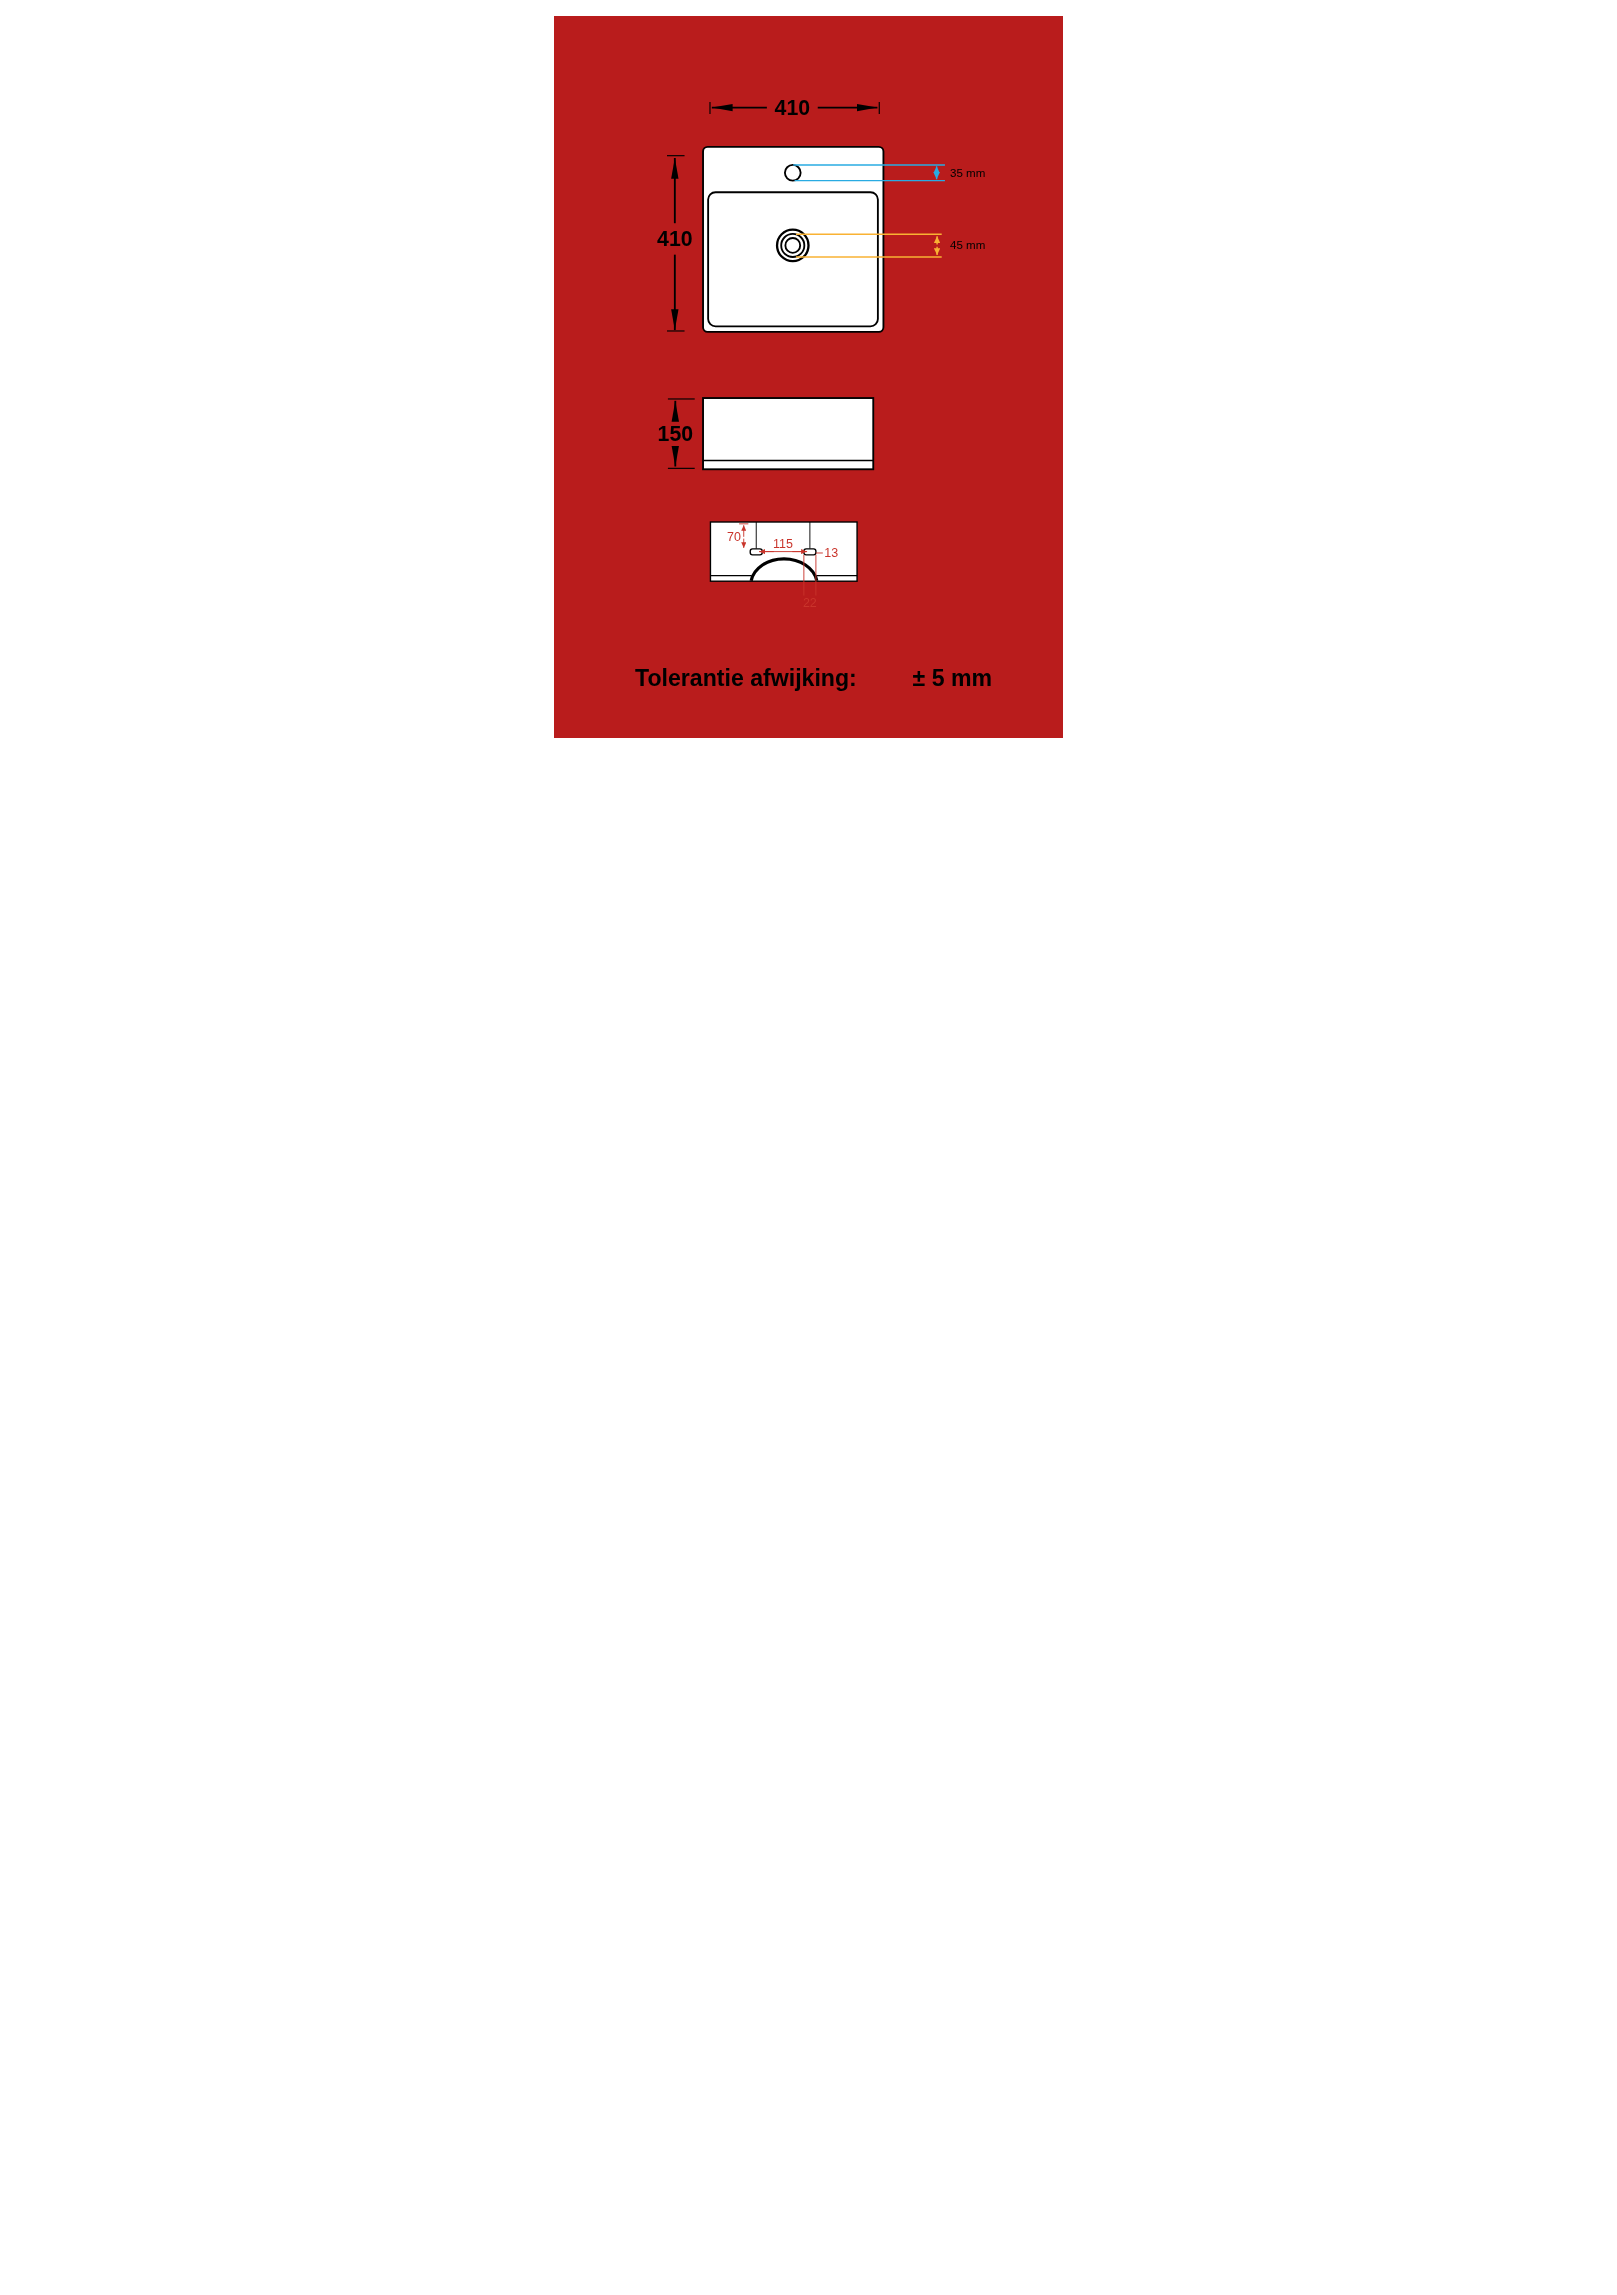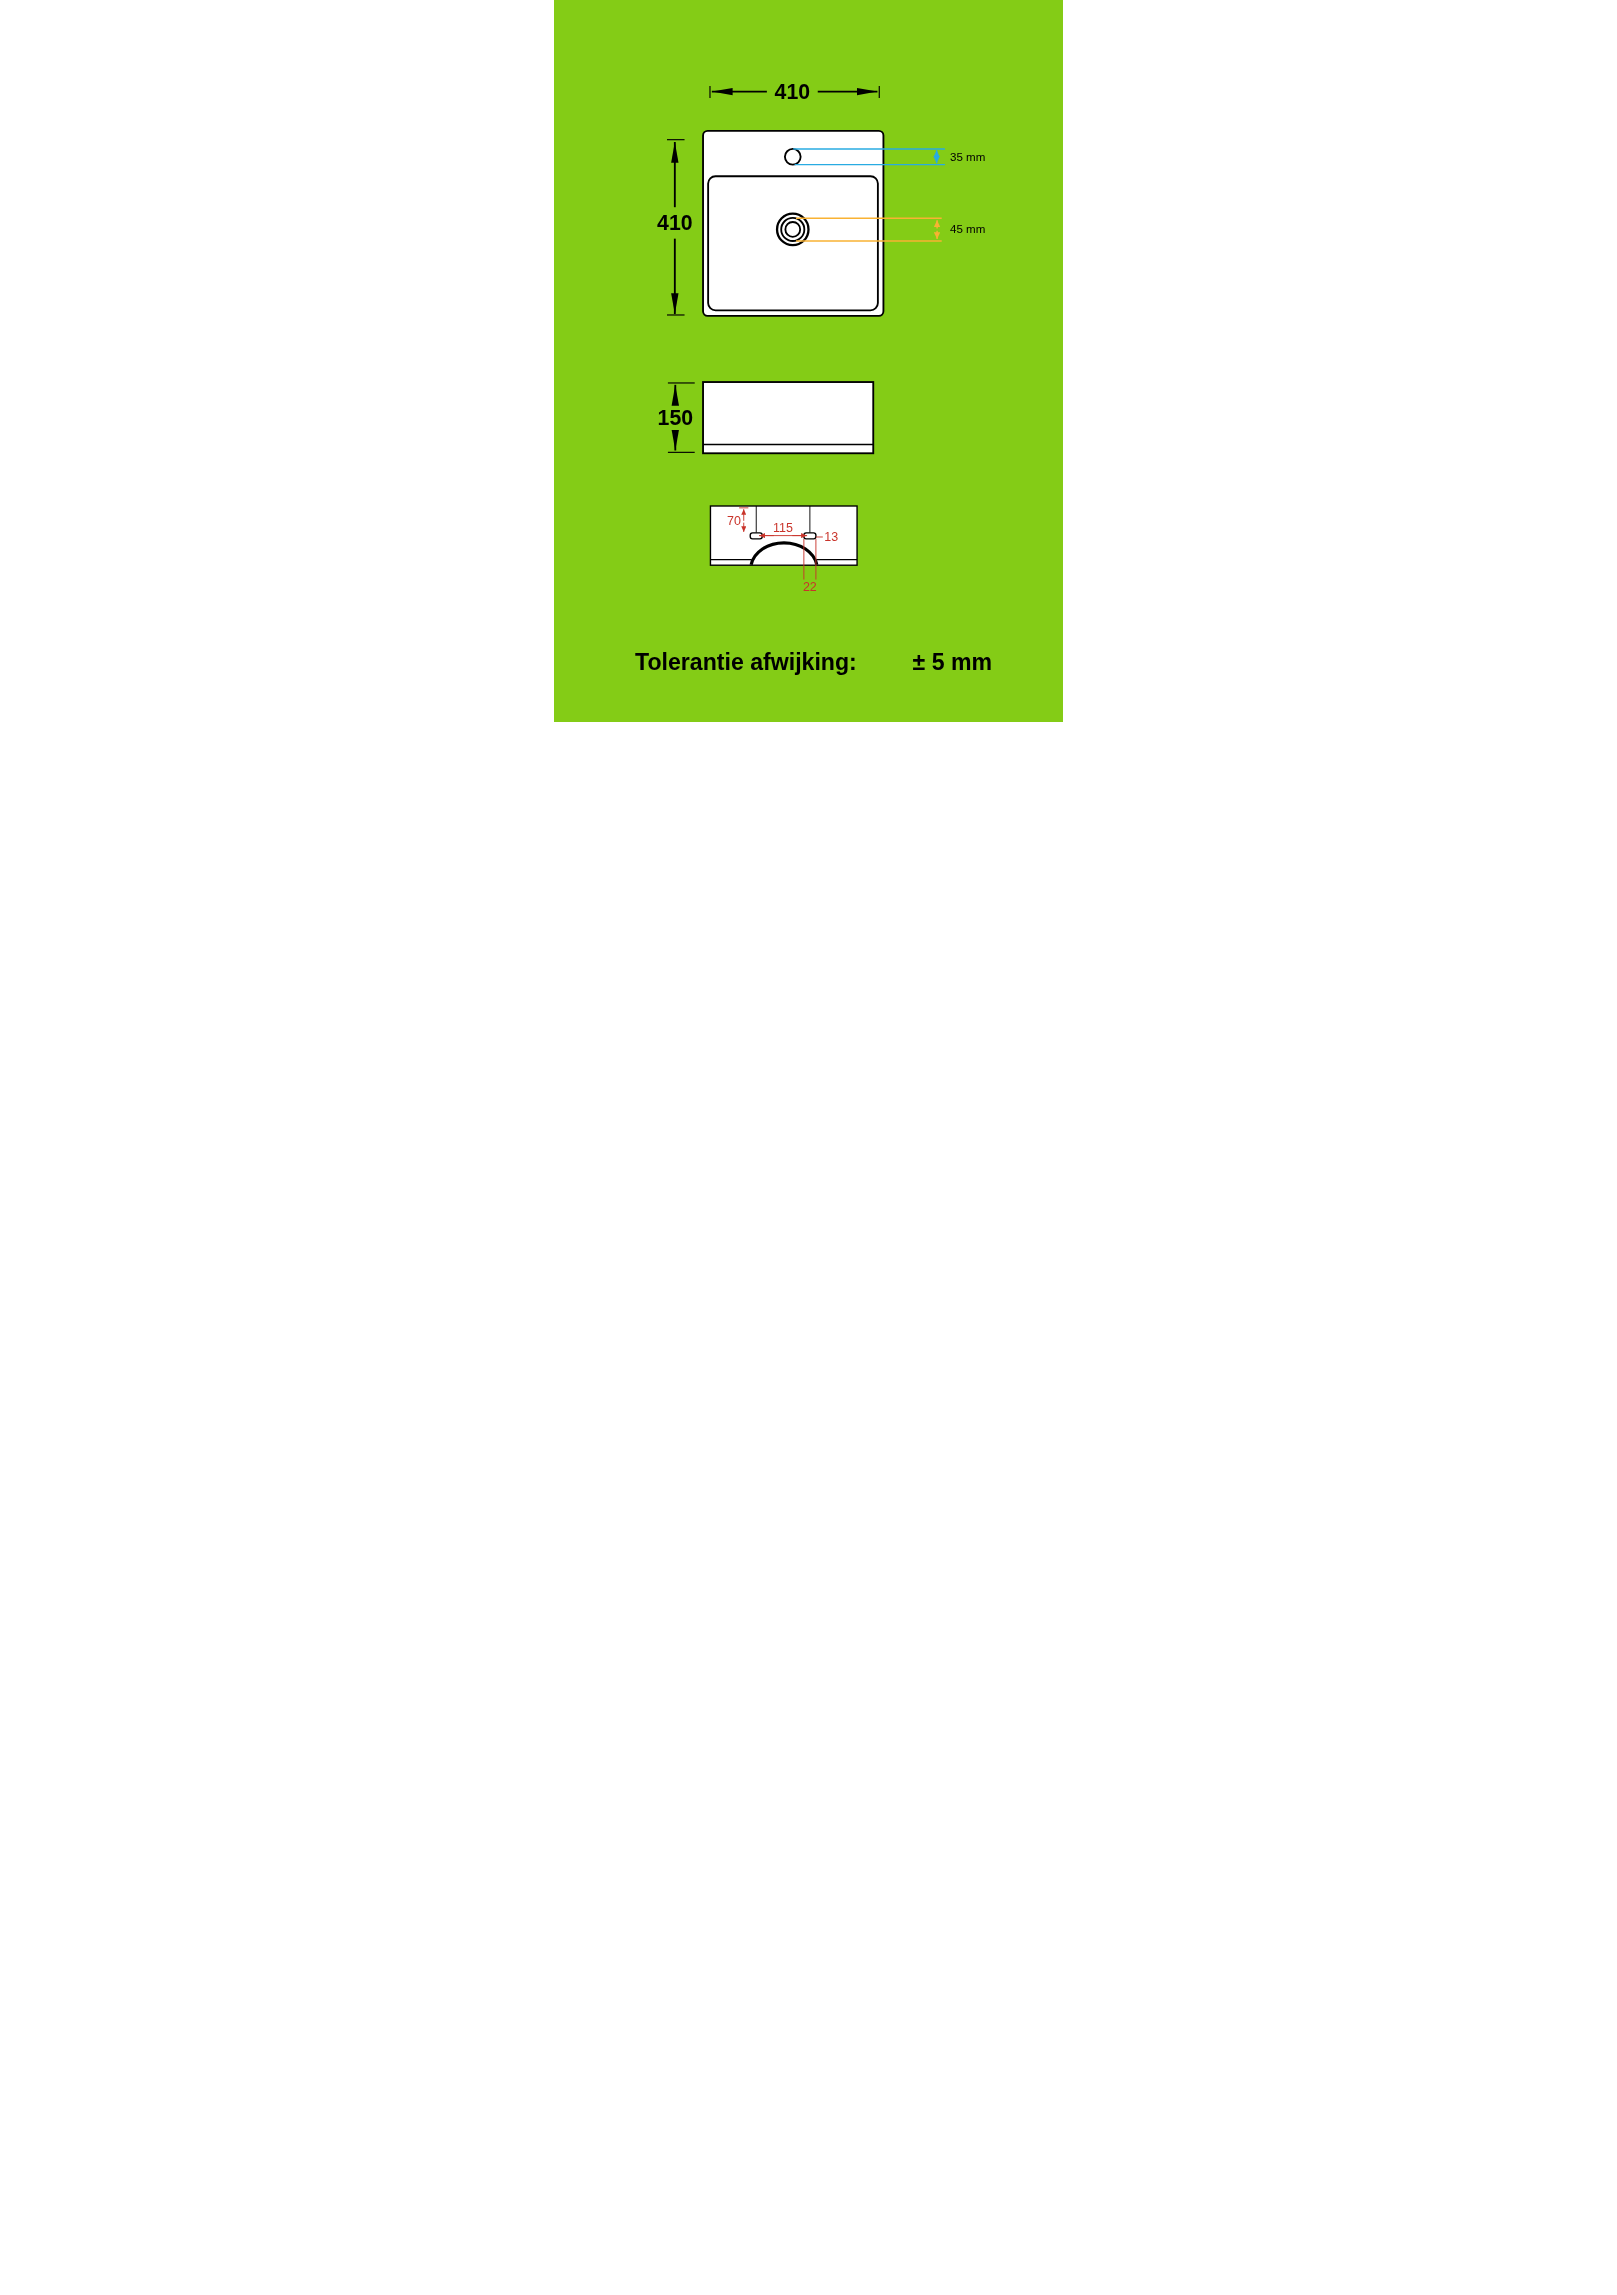--- a/index.html
+++ b/index.html
@@ -1,16 +1,16 @@
 <!DOCTYPE html>
 <html style="font-size:7.4px"><head>
 <meta charset="utf-8">
 <style>
   html, body { margin: 0; padding: 0; background: #ffffff; }
-  .sheet { width: 509px; margin: 0 auto; background: #84cc16; }
+  .sheet { width: 509px; margin: 16px auto; background: #b91c1c; }
   svg { display: block; }
   text { font-family: "Liberation Sans", "DejaVu Sans", sans-serif; }
   .dim-big   { font-weight: bold; font-size: 46px; fill: #000000; }
   .dim-small { font-size: 25px; fill: #000000; }
   .dim-red   { font-size: 27px; }
   .footer-text { font-weight: bold; font-size: 50px; fill: #000000; }
 </style>
 </head>
 <body>
 

